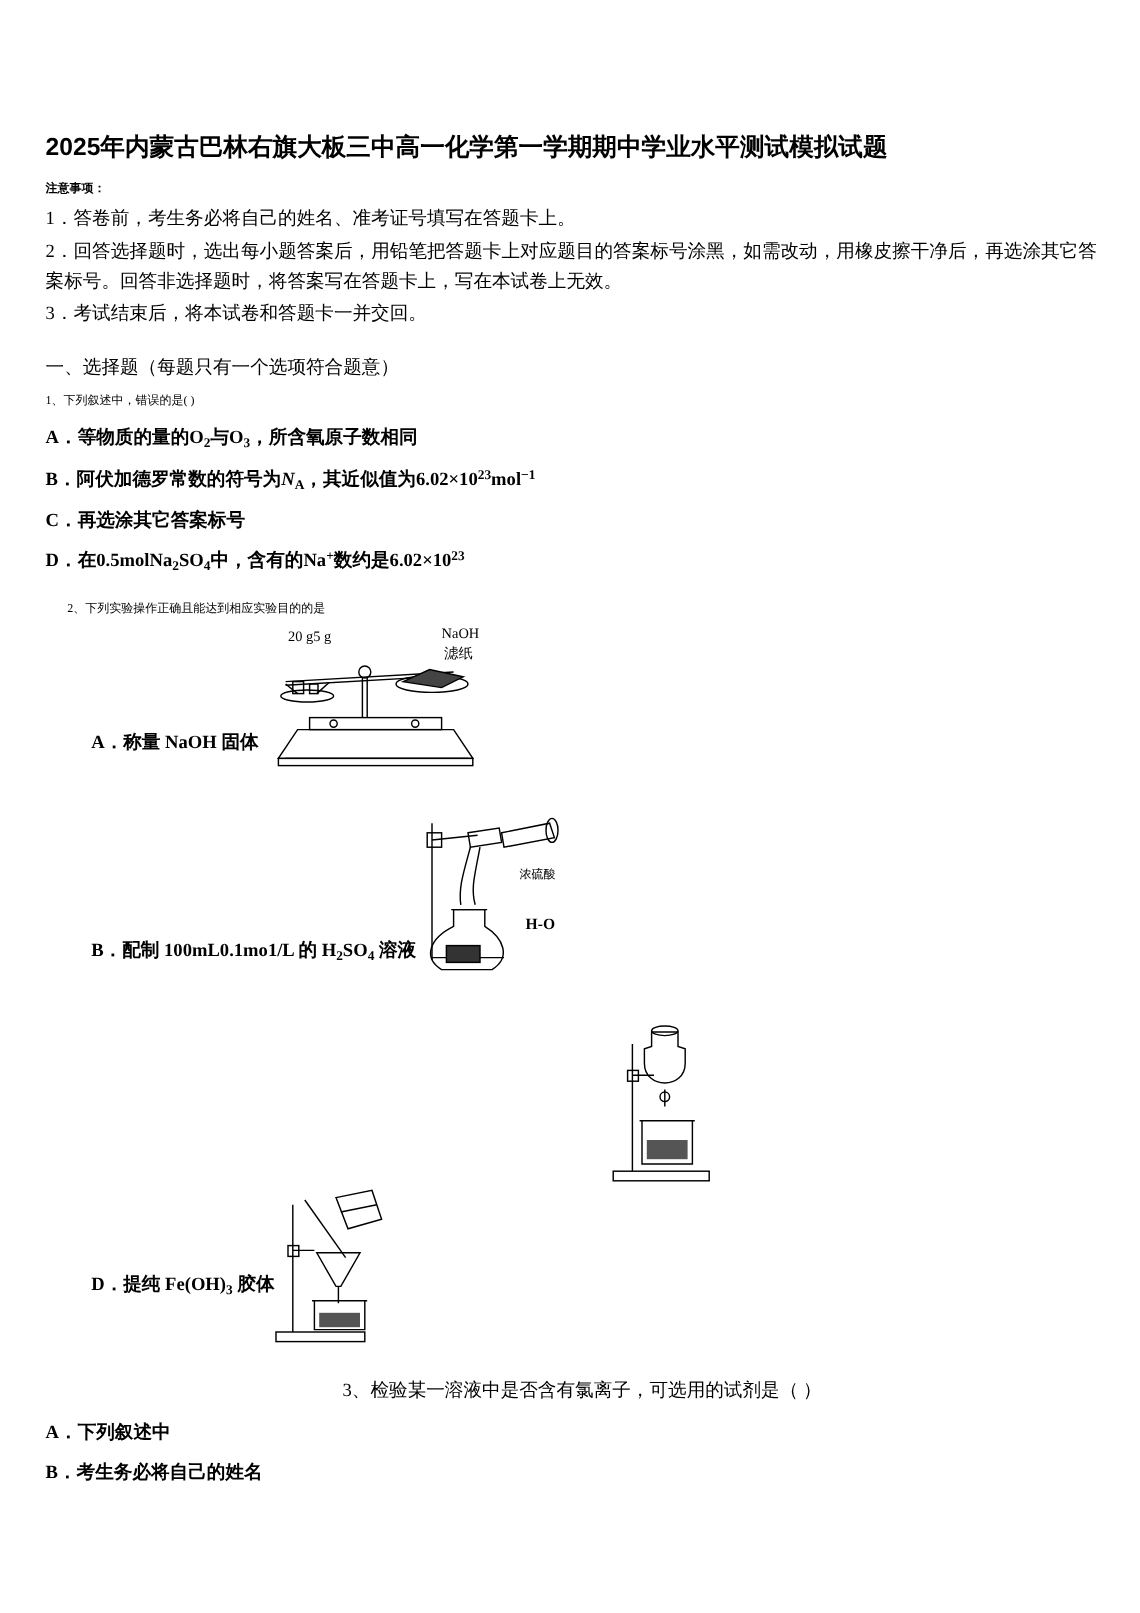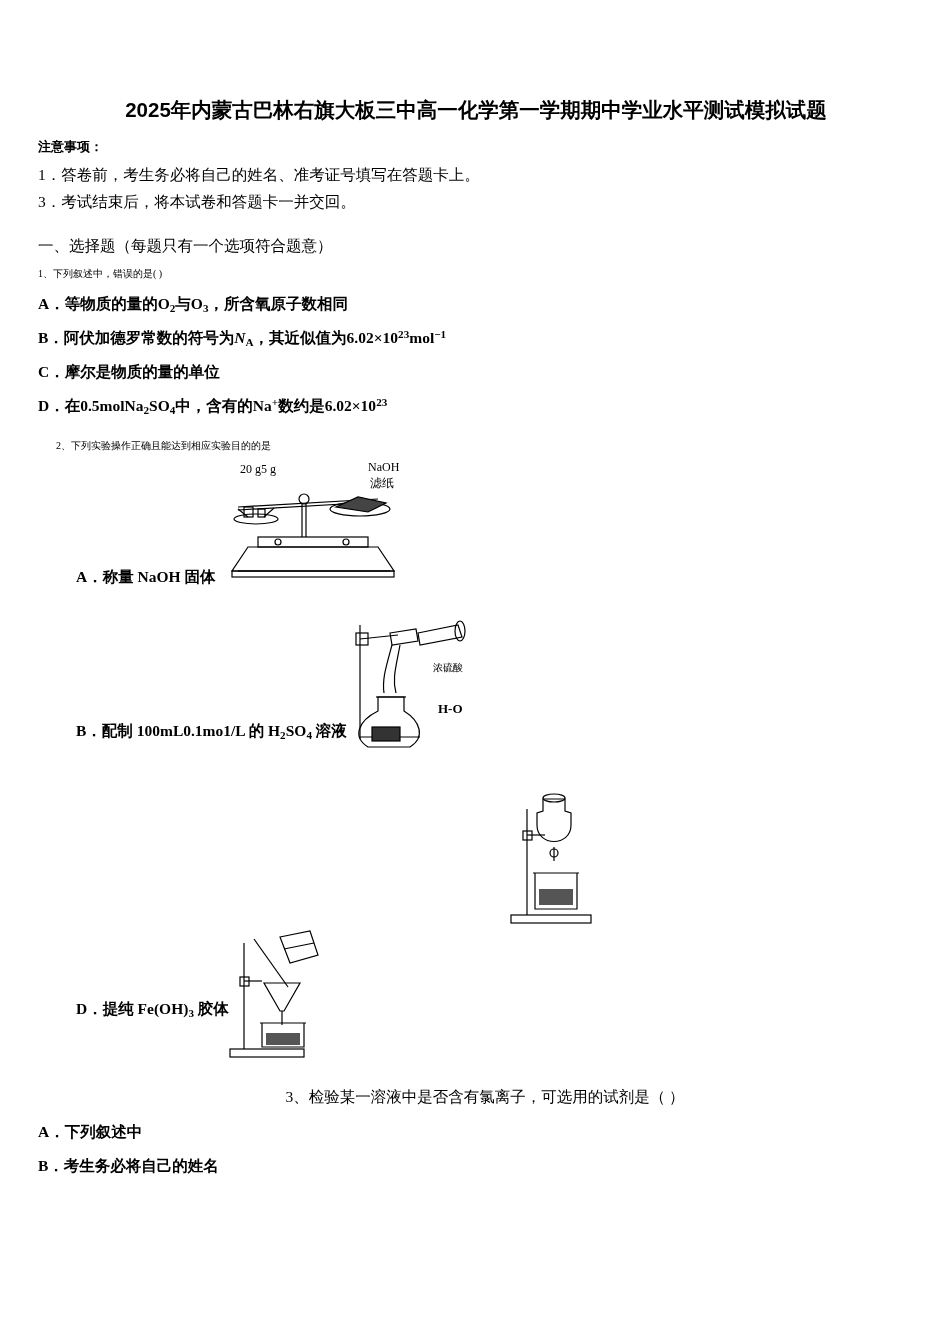--- a/index.html
+++ b/index.html
@@ -25,29 +25,28 @@
   .content {
     position: absolute;
     left: 38px;
     top: 92px;
     width: 876px;
   }
   .doc-title {
     font-family: "Liberation Sans", sans-serif;
     font-weight: bold;
     font-size: 20.5px;
-    text-align: center;
     letter-spacing: 0px;
-    margin: 4px 0 14px 0;
+    margin: 16px 0 14px 0;
     white-space: nowrap;
   }
   .notice-head {
     font-family: Liberation Sans, sans-serif;
     font-weight: bold;
-    font-size: 13px;
+    font-size: 10px;
     margin: 6px 0 6px 0;
   }
   .notice-line {
     font-size: 15.5px;
     line-height: 1.62;
     margin: 0 0 2px 0;
     text-align: justify;
   }
   .section-head {
     font-size: 15.5px;
@@ -71,21 +70,21 @@
   .opt-label-inline {
     font-size: 15.5px;
     font-weight: bold;
   }
   .fig {
     position: absolute;
   }
   .fig svg { display: block; }
 
   .q2-block { position: relative; height: 620px; margin-top: 4px; text-align: center; }
-  .q2-a-label { position: absolute; left: 38px; top: 88px; margin-top: 20px; }
+  .q2-a-label { position: absolute; left: 38px; top: 88px; }
   .q2-b-label { position: absolute; left: 38px; top: 262px; }
   .q2-c-label { position: absolute; left: 38px; top: 398px; }
   .q2-d-label { position: absolute; left: 38px; top: 540px; }
 
   .fig-a { left: 180px; top: 0px; }
   .fig-b { left: 300px; top: 160px; }
   .fig-c { left: 455px; top: 330px; }
   .fig-d { left: 180px; top: 470px; }
 
   .tail { margin-top: 6px; text-align: center; }
@@ -94,35 +93,36 @@
 </head>
 <body>
 
 <div class="page">
   <div class="content">
 
     <div class="doc-title">2025年内蒙古巴林右旗大板三中高一化学第一学期期中学业水平测试模拟试题</div>
 
     <div class="notice-head">注意事项：</div>
     <div class="notice-line">1．答卷前，考生务必将自己的姓名、准考证号填写在答题卡上。</div>
+    <div class="notice-line">2．回答选择题时，选出每小题答案后，用铅笔把答题卡上对应题目的答案标号涂黑，如需改动，用橡皮擦干净后，再选涂其它答案标号。回答非选择题时，将答案写在答题卡上，写在本试卷上无效。</div>
     <div class="notice-line">3．考试结束后，将本试卷和答题卡一并交回。</div>
 
     <div class="section-head">一、选择题（每题只有一个选项符合题意）</div>
 
     <div class="q-stem">
       <span>1、</span><span>下列叙述中，错误的是(    )</span>
     </div>
     <div class="opt">
       <span class="lbl">A．</span><span class="txt">等物质的量的O<sub>2</sub>与O<sub>3</sub>，所含氧原子数相同</span>
     </div>
     <div class="opt">
       <span class="lbl">B．</span><span class="txt">阿伏加德罗常数的符号为<span class="italic-n">N</span><sub>A</sub>，其近似值为6.02×10<sup>23</sup>mol<sup>−1</sup></span>
     </div>
     <div class="opt">
-      <span class="lbl">C．</span><span class="txt">摩尔是物质的量的单位</span>
+      <span class="lbl">C．</span><span class="txt">再选涂其它答案标号</span>
     </div>
     <div class="opt">
       <span class="lbl">D．</span><span class="txt">在0.5molNa<sub>2</sub>SO<sub>4</sub>中，含有的Na<sup>+</sup>数约是6.02×10<sup>23</sup></span>
     </div>
 
     <div class="q-stem" style="margin-top:22px;">
       <span style="margin-left:18px;">2、</span><span>下列实验操作正确且能达到相应实验目的的是</span>
     </div>
 
     <div class="q2-block">

